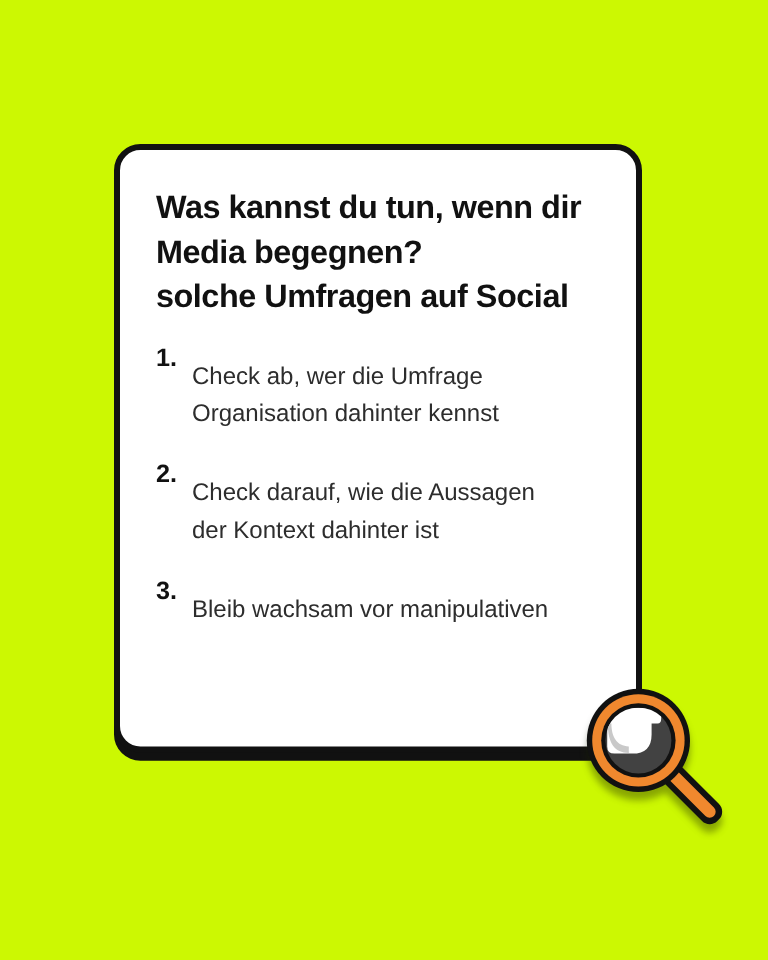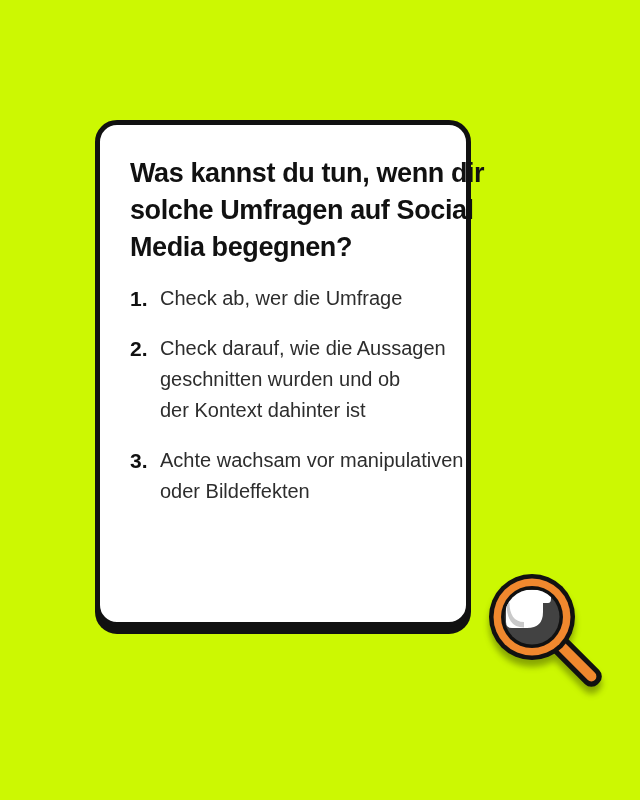--- a/index.html
+++ b/index.html
@@ -6,21 +6,21 @@
   body {
     width: 640px; height: 800px;
     background: #ccf802;
     font-family: "Liberation Sans", sans-serif;
     position: relative;
     overflow: hidden;
   }
   .card {
     position: absolute;
     left: 95px; top: 120px;
-    width: 376px; height: 507px;
+    width: 440px; height: 507px;
     box-sizing: border-box;
     background: #ffffff;
     border: 5px solid #111111;
     border-radius: 22px;
     box-shadow: 0 7px 0 #111111;
     padding: 30px 24px 0 30px;
   }
   .card-title {
     margin: 0 0 17px 0;
     font-size: 27px;
@@ -39,62 +39,62 @@
     flex: 0 0 30px;
     font-size: 21px;
     font-weight: 700;
     line-height: 31px;
     color: #111111;
   }
   .tip-text {
     font-size: 20px;
     line-height: 31px;
     color: #2d2d2d;
+    margin-top: 16px;
   }
   .tip-text .t-line { white-space: nowrap; }
   .magnifier {
     position: absolute;
     left: 462px; top: 547px;
     width: 150px; height: 150px;
     filter: drop-shadow(0px 7px 3px rgba(25, 35, 0, 0.38));
   }
 </style>
 </head>
 <body>
 
 <div class="canvas">
 
   <div class="card">
 
     <h1 class="card-title">
       <div class="t-line">Was kannst du tun, wenn dir</div>
+      <div class="t-line">Media begegnen?</div>
       <div class="t-line">solche Umfragen auf Social</div>
-      <div class="t-line">Media begegnen?</div>
     </h1>
 
     <ol class="tips-list">
       <li class="tip">
         <span class="tip-num">1.</span>
         <div class="tip-text">
           <div class="t-line">Check ab, wer die Umfrage</div>
+          <div class="t-line">Organisation dahinter kennst</div>
         </div>
       </li>
       <li class="tip">
         <span class="tip-num">2.</span>
         <div class="tip-text">
           <div class="t-line">Check darauf, wie die Aussagen</div>
-          <div class="t-line">geschnitten wurden und ob</div>
           <div class="t-line">der Kontext dahinter ist</div>
         </div>
       </li>
       <li class="tip">
         <span class="tip-num">3.</span>
         <div class="tip-text">
-          <div class="t-line">Achte wachsam vor manipulativen</div>
-          <div class="t-line">oder Bildeffekten</div>
+          <div class="t-line">Bleib wachsam vor manipulativen</div>
         </div>
       </li>
     </ol>
 
   </div>
 
   <svg class="magnifier" viewBox="0 0 150 150" xmlns="http://www.w3.org/2000/svg">
 
     <g transform="rotate(45 70 70)">
       <rect x="100" y="60" width="64" height="20" rx="9" fill="#111111"></rect>

